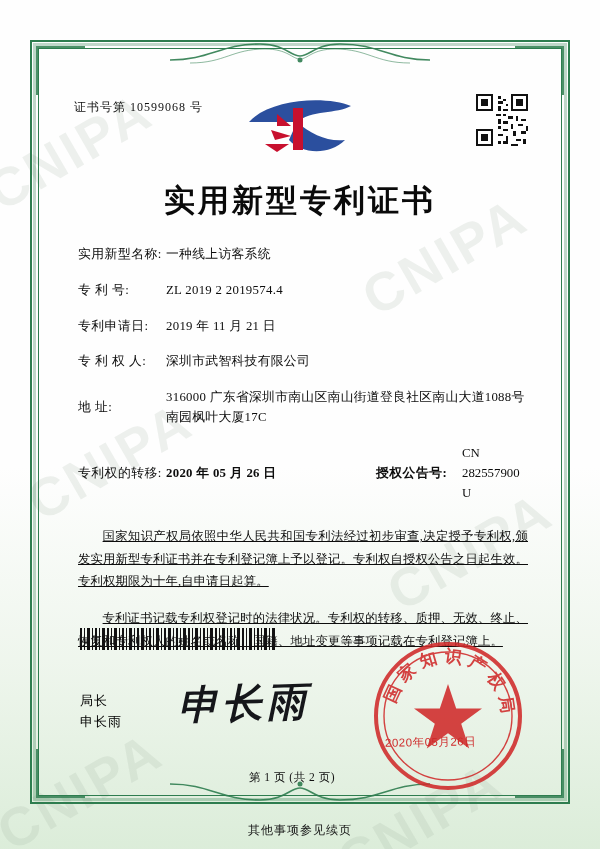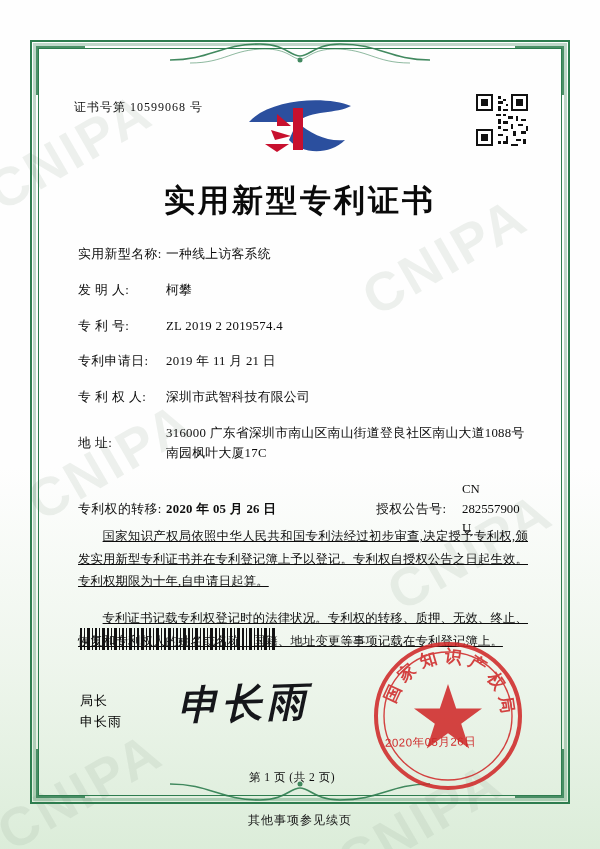--- a/index.html
+++ b/index.html
@@ -173,20 +173,21 @@
   .field-row.dual .field-value {
     flex: 0 0 auto;
     width: 210px;
     font-weight: bold;
   }
   .field-label2 {
     width: 86px;
     flex: 0 0 86px;
     white-space: nowrap;
     letter-spacing: 0.5px;
+    font-weight: bold;
   }
   .field-value2 {
     flex: 1 1 auto;
   }
 
   
   .body-text {
     position: absolute;
     left: 78px;
     right: 72px;
@@ -262,21 +263,21 @@
     top: 770px;
     text-align: center;
     font-size: 11.5px;
     color: #111;
     letter-spacing: 0.5px;
   }
   .footer-note {
     position: absolute;
     left: 0;
     right: 0;
-    bottom: 20px;
+    bottom: 10px;
     text-align: center;
     font-size: 12px;
     color: #161616;
     letter-spacing: 1px;
   }
 </style>
 </head>
 <body>
 
 <div class="page">
@@ -372,24 +373,20 @@
 
   <div class="title">实用新型专利证书</div>
 
   <div class="fields">
 
     <div class="field-row">
       <div class="field-label">实用新型名称:</div>
       <div class="field-value">一种线上访客系统</div>
     </div>
 
-    <div class="field-row">
-      <div class="field-label">发 明 人:</div>
-      <div class="field-value">柯攀</div>
-    </div>
 
     <div class="field-row">
       <div class="field-label">专 利 号:</div>
       <div class="field-value">ZL 2019 2 2019574.4</div>
     </div>
 
     <div class="field-row">
       <div class="field-label">专利申请日:</div>
       <div class="field-value">2019 年 11 月 21 日</div>
     </div>

